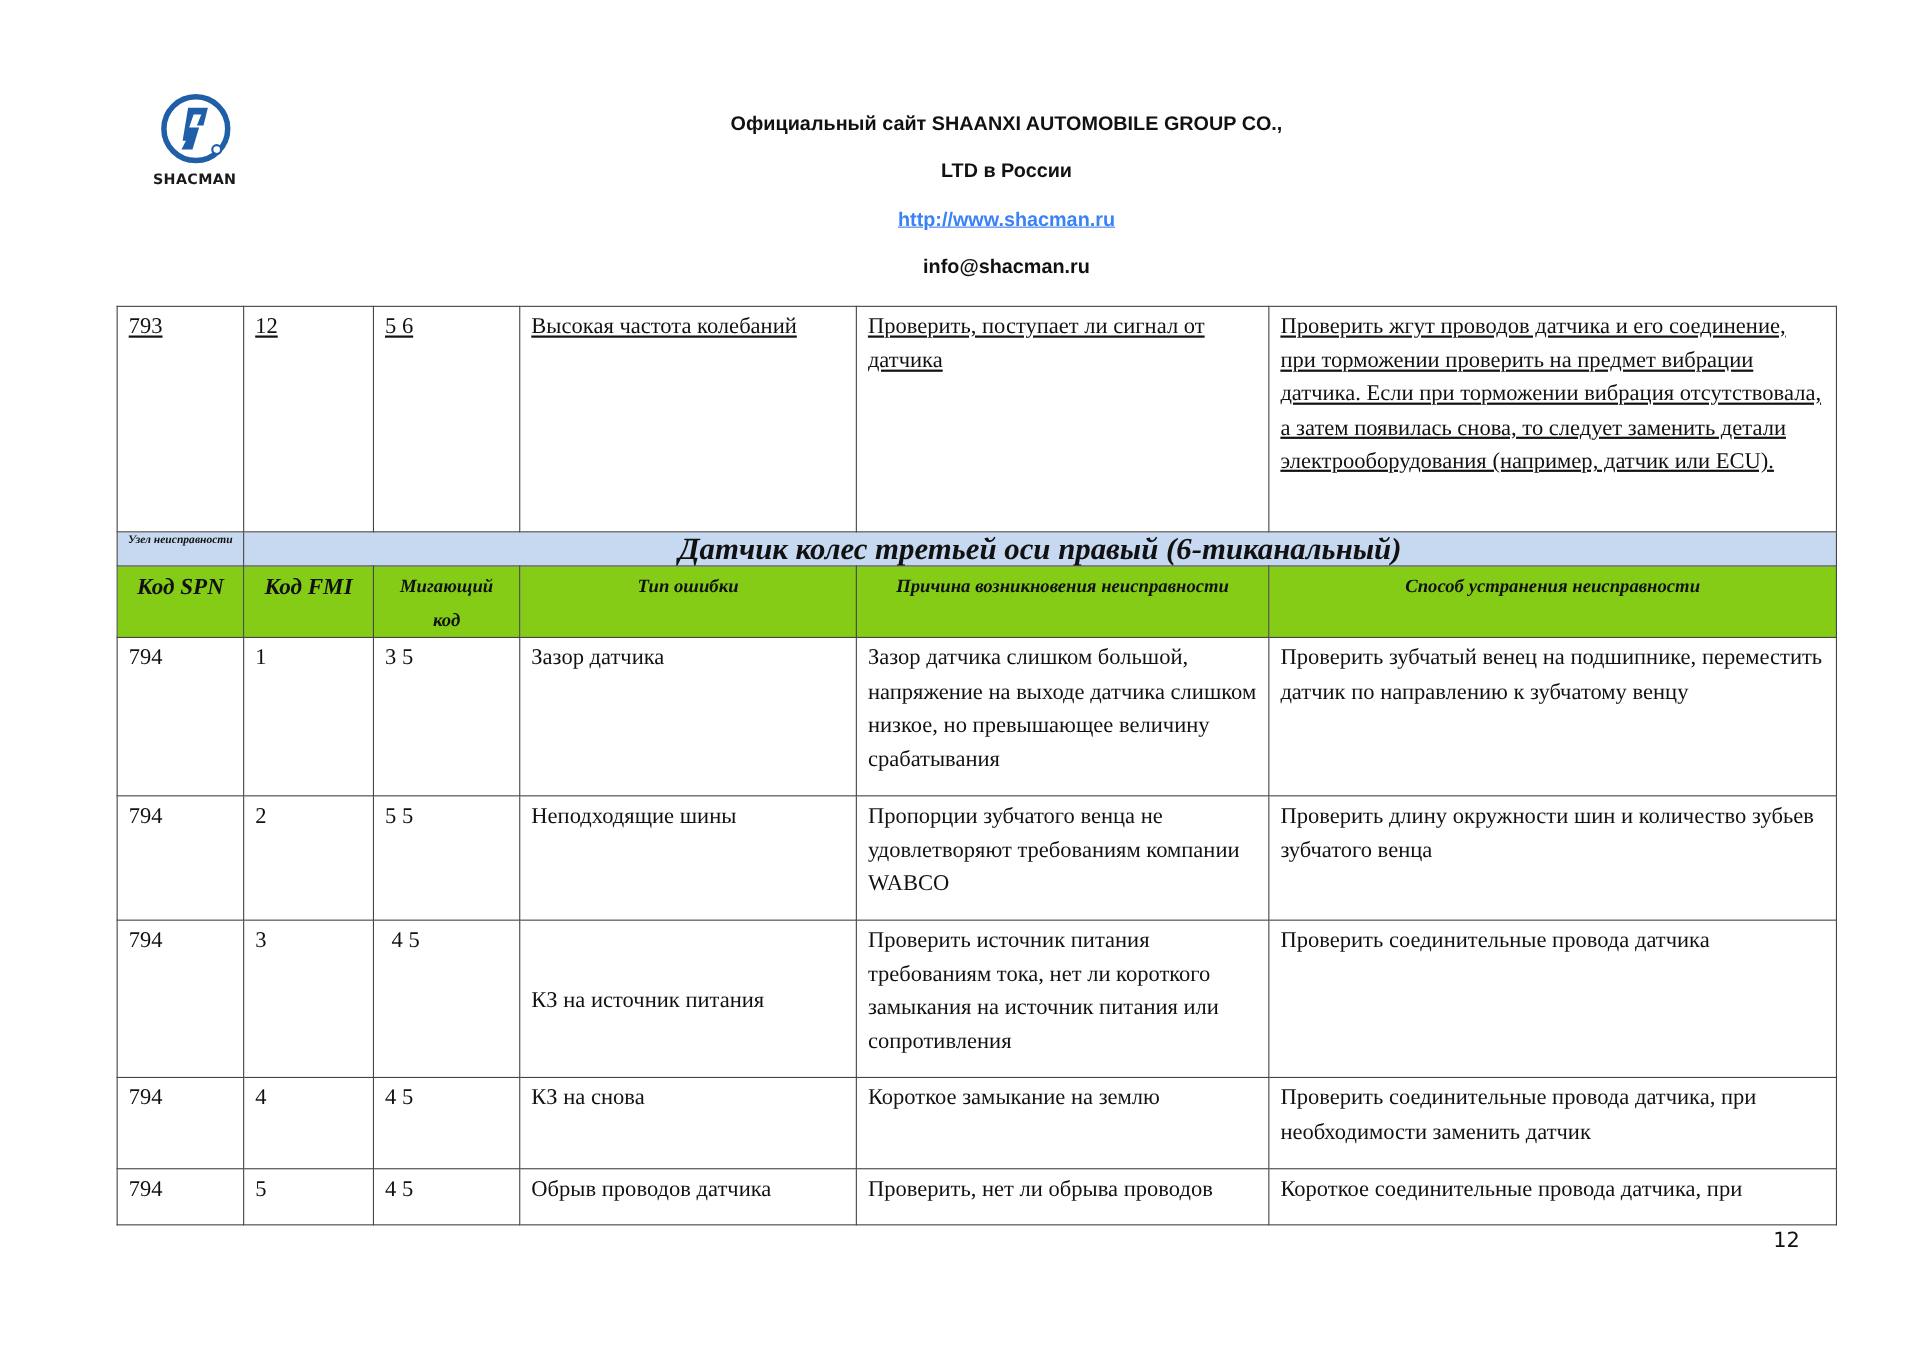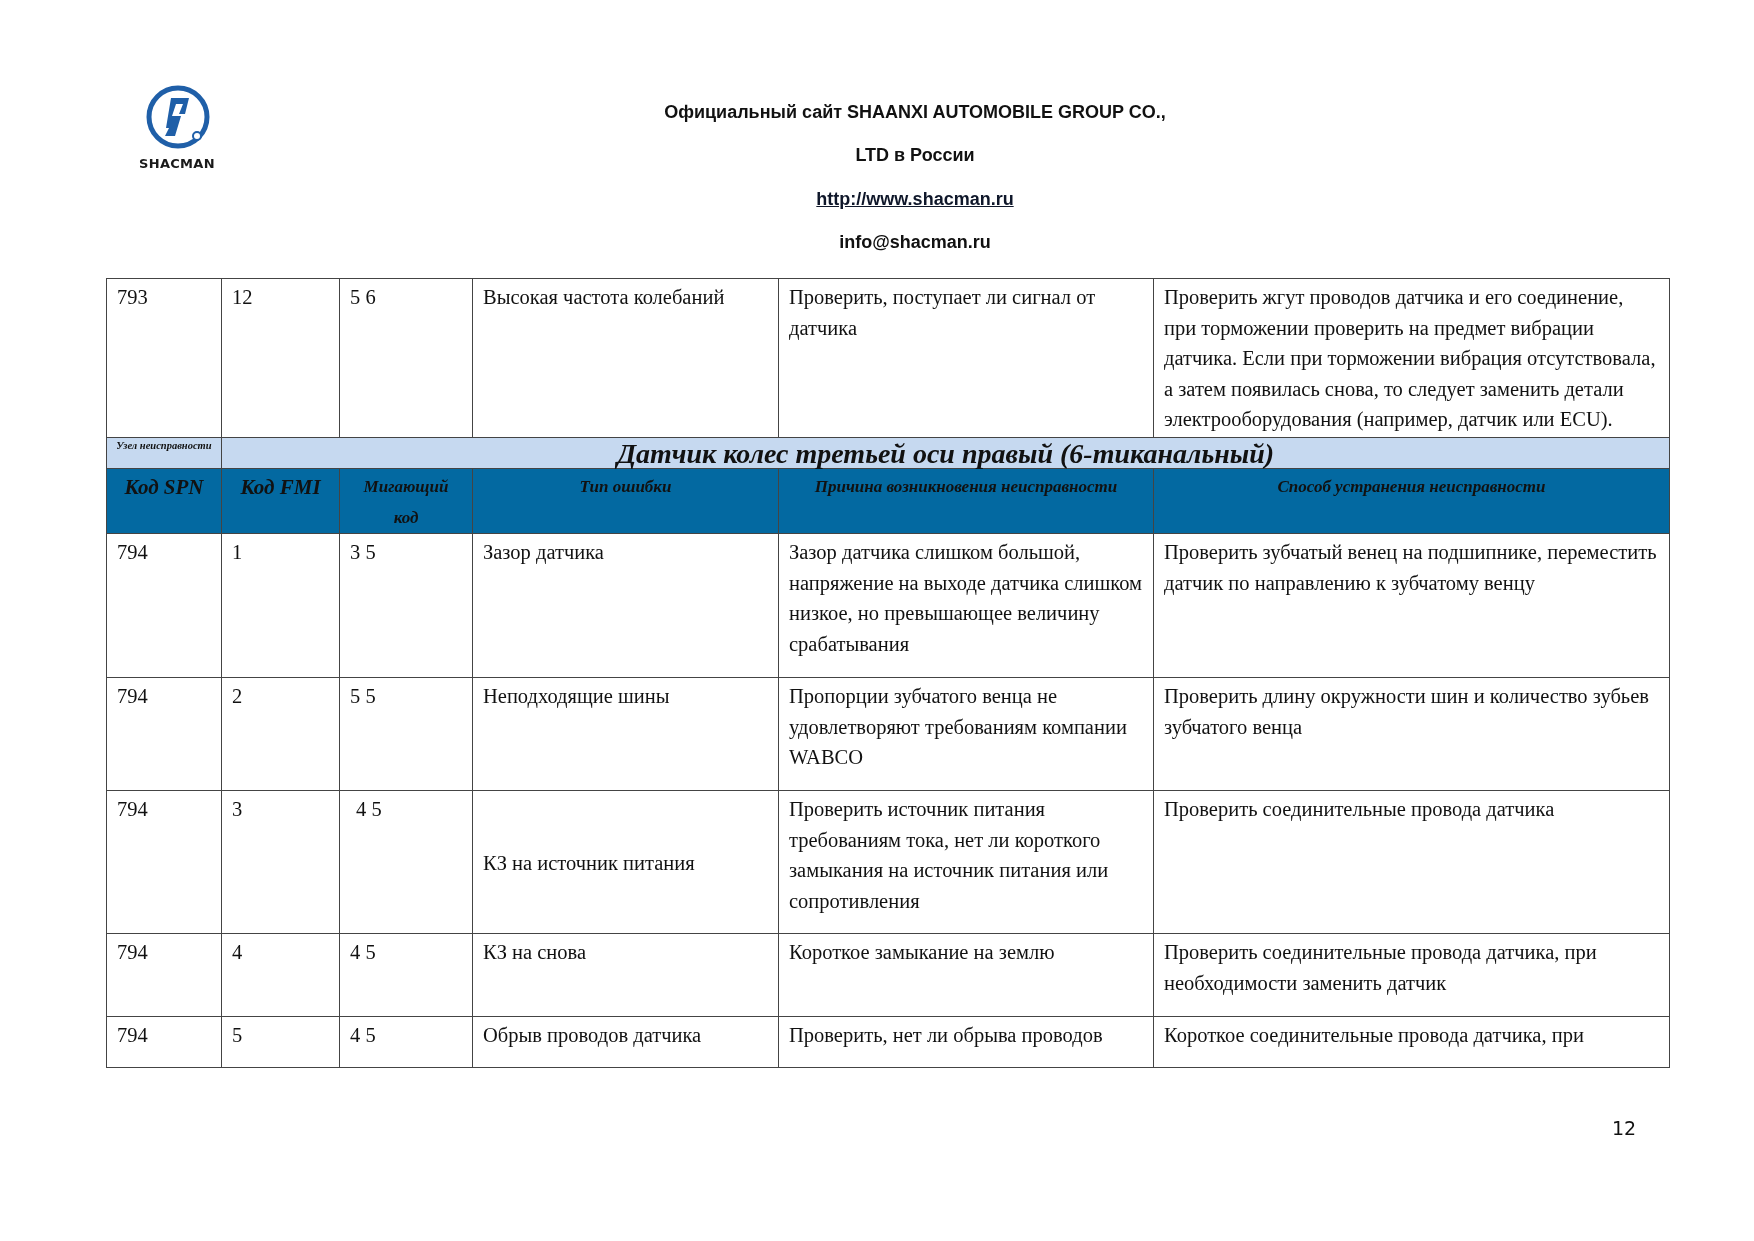--- a/index.html
+++ b/index.html
@@ -3,28 +3,28 @@
 <meta charset="utf-8">
 <style>
   html, body { margin:0; padding:0; background:#ffffff; }
   body { width:1754px; height:1241px; position:relative; overflow:hidden; }
   .logo { position:absolute; left:124px; top:84px; width:106px; height:90px; }
   .logo svg { position:absolute; left:21px; top:0; }
   .logo-text { position:absolute; left:0; top:72px; width:106px; text-align:center;
     font-family:"DejaVu Sans", sans-serif; font-weight:bold; font-size:13px; letter-spacing:0.3px; color:#1a1a1a; }
   .hdr { position:absolute; left:600px; width:630px; text-align:center;
     font-family:"Liberation Sans", sans-serif; font-weight:bold; font-size:18px; color:#111; }
-  .hdr a { color:#0f172a; text-decoration:underline; }
+  .hdr a { color:#3b82f6; text-decoration:underline; }
   table.main { position:absolute; left:106px; top:278px; width:1563px; border-collapse:collapse; table-layout:fixed;
     font-family:"Liberation Serif", serif; font-size:20.5px; color:#111; }
   table.main td { border:1.3px solid #444; vertical-align:top; padding:3px 10px 0 10px; line-height:30.5px; }
   .sec td { background:#c6d9f0; border:2.5px solid #222; padding:0; vertical-align:middle; }
   .sec .node { font-size:10.5px; font-style:italic; font-weight:bold; text-align:center; line-height:12px; padding:2px 0 0 0; }
   .sec .title { font-size:28px; font-style:italic; font-weight:bold; text-align:center; line-height:26px; }
-  .hrow td { background:#0369a1; font-style:italic; font-weight:bold; text-align:center; padding:0 4px; line-height:23px; vertical-align:top; }
+  .hrow td { background:#84cc16; font-style:italic; font-weight:bold; text-align:center; padding:0 4px; line-height:23px; vertical-align:top; }
   .hrow .big { font-size:21px; }
   .hrow .mid { font-size:17px; }
   .pagenum { position:absolute; left:1612px; top:1117px; font-family:"DejaVu Sans", sans-serif; font-size:19px; color:#111; }
   .indent { padding-left:5px; }
 </style>
 </head>
 <body>
 
 <div class="logo">
   <svg width="66" height="66" viewBox="0 0 66 66">
@@ -45,21 +45,21 @@
 <table class="main">
   <colgroup>
     <col style="width:115px">
       <col style="width:118px">
       <col style="width:133px">
     <col style="width:306px">
       <col style="width:375px">
       <col style="width:516px">
   </colgroup>
   <tbody>
-      <tr style="height:159px;">
+      <tr style="height:205px;text-decoration:underline;">
     <td>793</td>
     <td>12</td>
     <td>5 6</td>
     <td>Высокая частота колебаний</td>
     <td>Проверить, поступает  ли сигнал от датчика</td>
     <td>Проверить жгут проводов датчика и его соединение, при торможении проверить на предмет вибрации датчика. Если при торможении вибрация отсутствовала, а затем появилась снова, то следует заменить детали электрооборудования (например, датчик или ECU).</td>
   </tr>
   <tr class="sec" style="height:31px;">
     <td class="node">Узел неисправности</td>
     <td class="title" colspan="5">Датчик колес третьей оси правый (6-тиканальный)</td>

